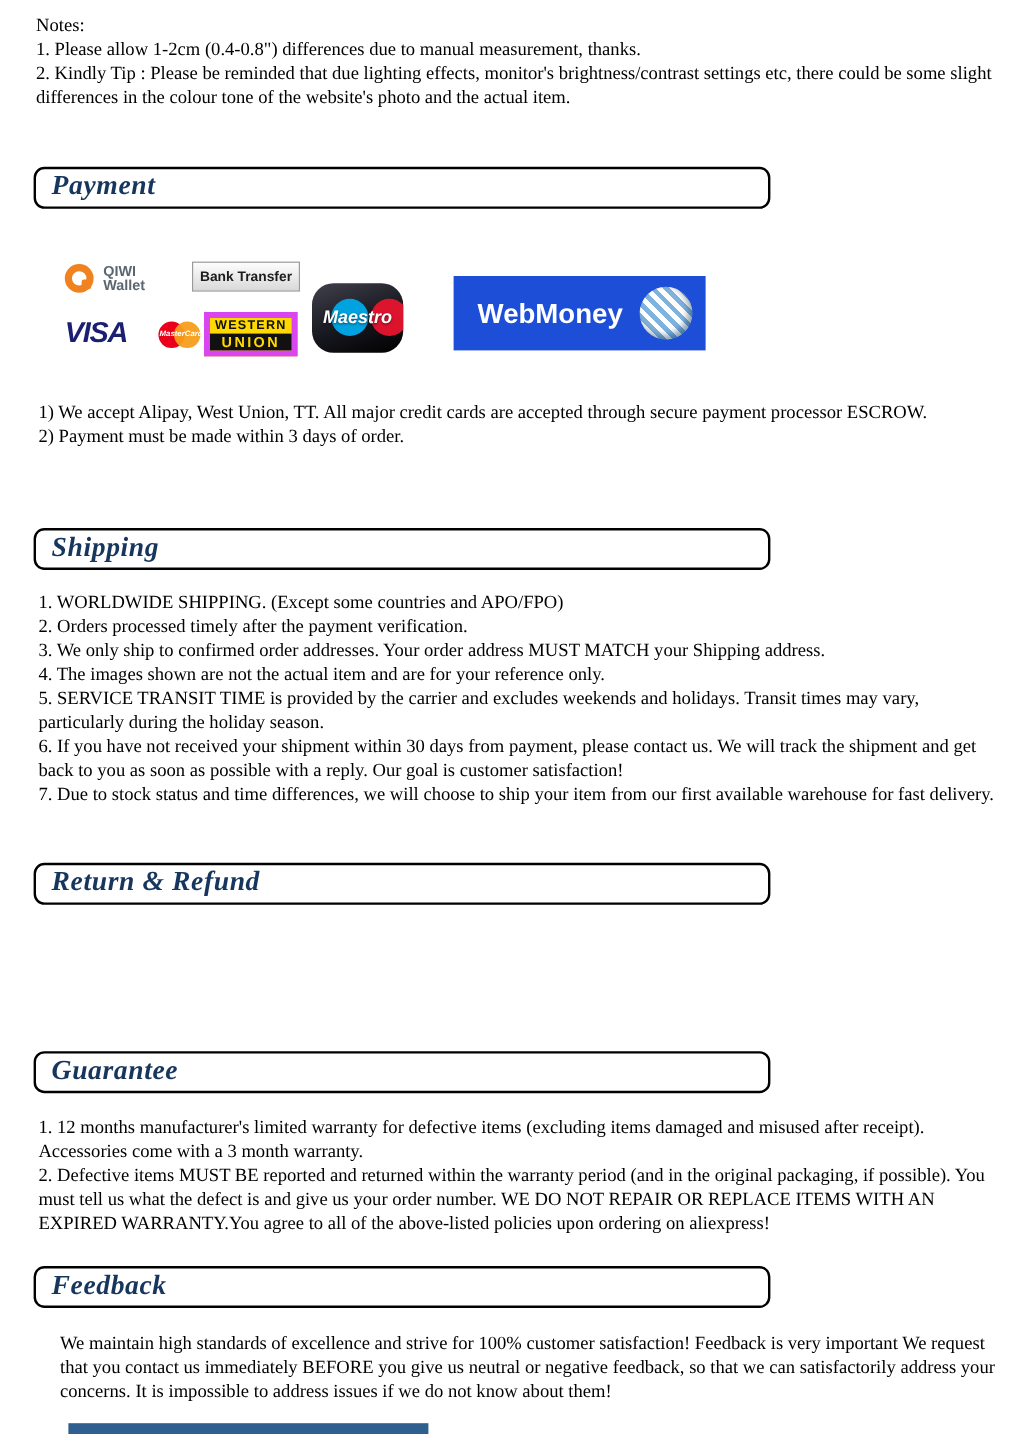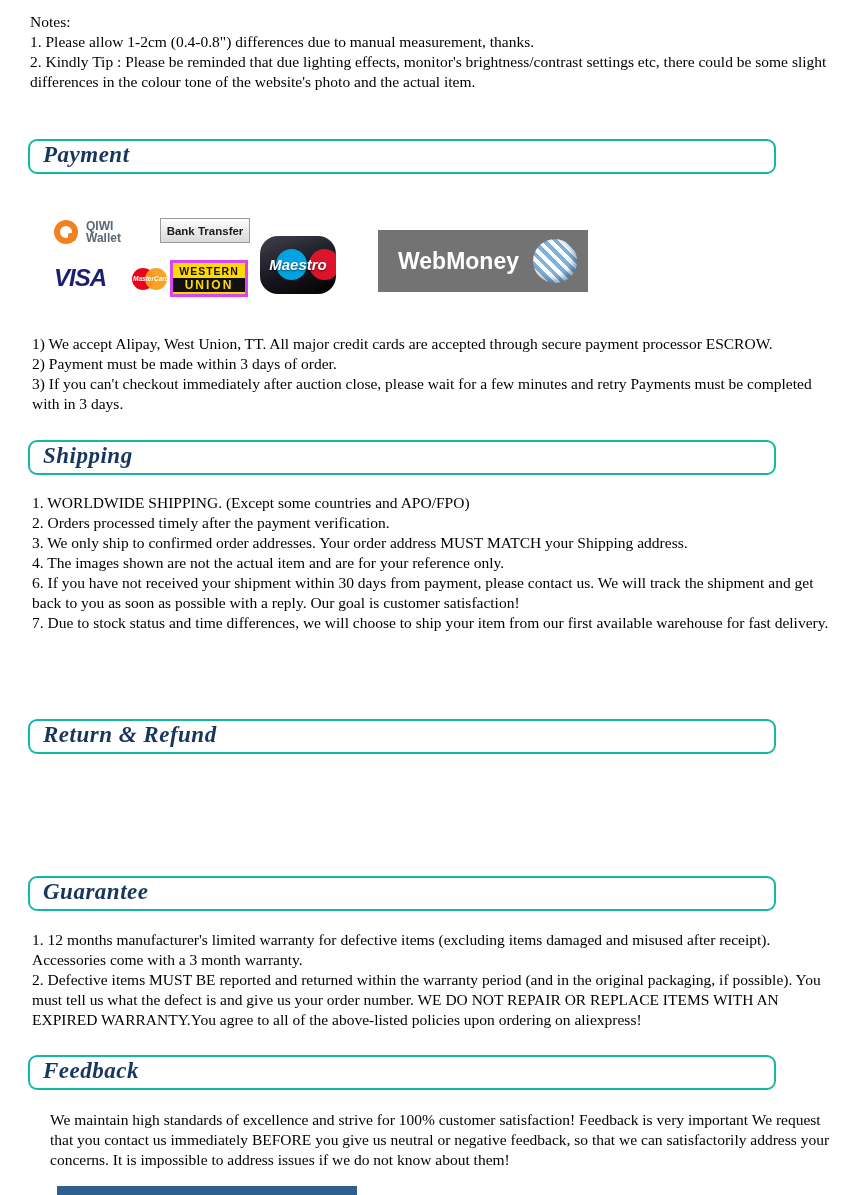--- a/index.html
+++ b/index.html
@@ -8,22 +8,22 @@
     font-family:"Liberation Serif", serif;color:#000;overflow:hidden;
   }
   p{margin:0;font-size:15.5px;line-height:20px;font-family:"Liberation Serif", serif;}
   .body-text{position:absolute;left:32px;width:798px;}
 
   
   .notes{position:absolute;top:12px;left:30px;width:800px;}
 
   
   .sec-heading{
-    position:absolute;left:28px;width:748px;box-sizing:border-box;
-    border:2px solid #14b8a6;border-radius:9px;background:#fff;
+    position:absolute;left:28px;width:614px;box-sizing:border-box;
+    border:2px solid #000000;border-radius:9px;background:#fff;
     padding:1px 0 4px 13px;
   }
   .sec-heading span{
     font-size:23px;font-weight:bold;font-style:italic;color:#17365d;
     font-family:"Liberation Serif", serif;letter-spacing:.5px;
   }
   .h-payment{top:139px;}
   .h-shipping{top:440px;}
   .h-return{top:719px;}
   .h-guarantee{top:876px;}
@@ -54,34 +54,34 @@
   .visa{position:absolute;left:8px;top:56px;font-family:"Liberation Sans", sans-serif;
     font-style:italic;font-weight:bold;font-size:24px;color:#1a1f71;letter-spacing:-1px;}
 
   .mastercard{position:absolute;left:86px;top:60px;width:36px;height:22px;}
   .mc-red{position:absolute;left:0;top:0;width:22px;height:22px;border-radius:50%;background:#eb001b;}
   .mc-orange{position:absolute;left:13px;top:0;width:22px;height:22px;border-radius:50%;background:#f79e1b;opacity:.95;}
   .mc-text{position:absolute;left:1px;top:7px;width:34px;text-align:center;color:#fff;
     font-family:"Liberation Sans", sans-serif;font-style:italic;font-weight:bold;font-size:6.5px;}
 
   .western-union{position:absolute;left:124px;top:52px;width:78px;height:37px;background:#ffd900;
-    display:flex;flex-direction:column;align-items:center;justify-content:center;gap:1px;border:3px solid #d946ef;}
+    display:flex;flex-direction:column;align-items:center;justify-content:center;gap:1px;border:5px solid #d946ef;}
   .wu-line1{font-family:"Liberation Sans", sans-serif;font-weight:bold;font-size:10.5px;color:#111;letter-spacing:1px;}
   .wu-line2{width:100%;text-align:center;background:#111;color:#ffd900;
     font-family:"Liberation Sans", sans-serif;font-weight:bold;font-size:12px;letter-spacing:2px;}
 
   .maestro{position:absolute;left:214px;top:28px;width:76px;height:58px;border-radius:18px;
     background:linear-gradient(160deg,#41414d 0%,#17171f 55%,#000 100%);overflow:hidden;}
   .ma-blue{position:absolute;left:16px;top:13px;width:31px;height:31px;border-radius:50%;background:#00a3df;}
   .ma-red{position:absolute;left:49px;top:13px;width:31px;height:31px;border-radius:50%;background:#e8142e;opacity:.95;}
   .ma-text{position:absolute;left:0;top:20px;width:100%;text-align:center;color:#fff;
     font-family:"Liberation Sans", sans-serif;font-style:italic;font-weight:bold;font-size:15px;
     text-shadow:0 1px 2px rgba(0,0,0,.6);}
 
-  .webmoney{position:absolute;left:332px;top:22px;width:210px;height:62px;background:#737373;
+  .webmoney{position:absolute;left:332px;top:22px;width:210px;height:62px;background:#1d4ed8;
     display:flex;align-items:center;padding-left:20px;gap:14px;}
   .wm-text{color:#fff;font-family:"Liberation Sans", sans-serif;font-weight:bold;font-size:23px;}
   .wm-globe{width:44px;height:44px;border-radius:50%;
     background:repeating-linear-gradient(45deg,#ffffff 0 4px,#7fb3dd 4px 8px);
     box-shadow:inset -3px -3px 6px rgba(0,40,80,.45);}
 
   .bottom-bar{position:absolute;top:1186px;left:57px;width:300px;height:9px;background:#2e5f8f;}
 </style>
 </head>
 <body>
@@ -132,32 +132,32 @@
 
   <div class="webmoney">
     <span class="wm-text">WebMoney</span>
     <span class="wm-globe"></span>
   </div>
 </div>
 
 <div class="body-text pos-payment-text">
   <p>1) We accept Alipay, West Union, TT. All major credit cards are accepted through secure payment processor ESCROW.</p>
   <p>2) Payment must be made within 3 days of order.</p>
-  <p>3) If you can't checkout immediately after auction close, please wait for a few minutes and retry Payments must be completed with in  3 days.</p>
 </div>
 
 <div class="sec-heading h-shipping">
   <span>Shipping</span>
 </div>
 
 <div class="body-text pos-shipping-text">
   <p>1. WORLDWIDE SHIPPING. (Except some countries and APO/FPO)</p>
   <p>2. Orders processed timely after the payment verification.</p>
   <p>3. We only ship to confirmed order addresses. Your order address MUST MATCH your Shipping address.</p>
   <p>4. The images shown are not the actual item and are for your reference only.</p>
+  <p>5. SERVICE TRANSIT TIME is provided by the carrier and excludes weekends and holidays. Transit times may vary, particularly during the holiday season.</p>
   <p>6. If you have not received your shipment within 30 days from payment, please contact us. We will track the shipment and get back to you as soon as possible with a reply. Our goal is customer satisfaction!</p>
   <p>7. Due to stock status and time differences, we will choose to ship your item from our first available warehouse for fast delivery.</p>
 </div>
 
 <div class="sec-heading h-return">
   <span>Return &amp; Refund</span>
 </div>
 
 <div class="body-text pos-return-text">
 </div>

